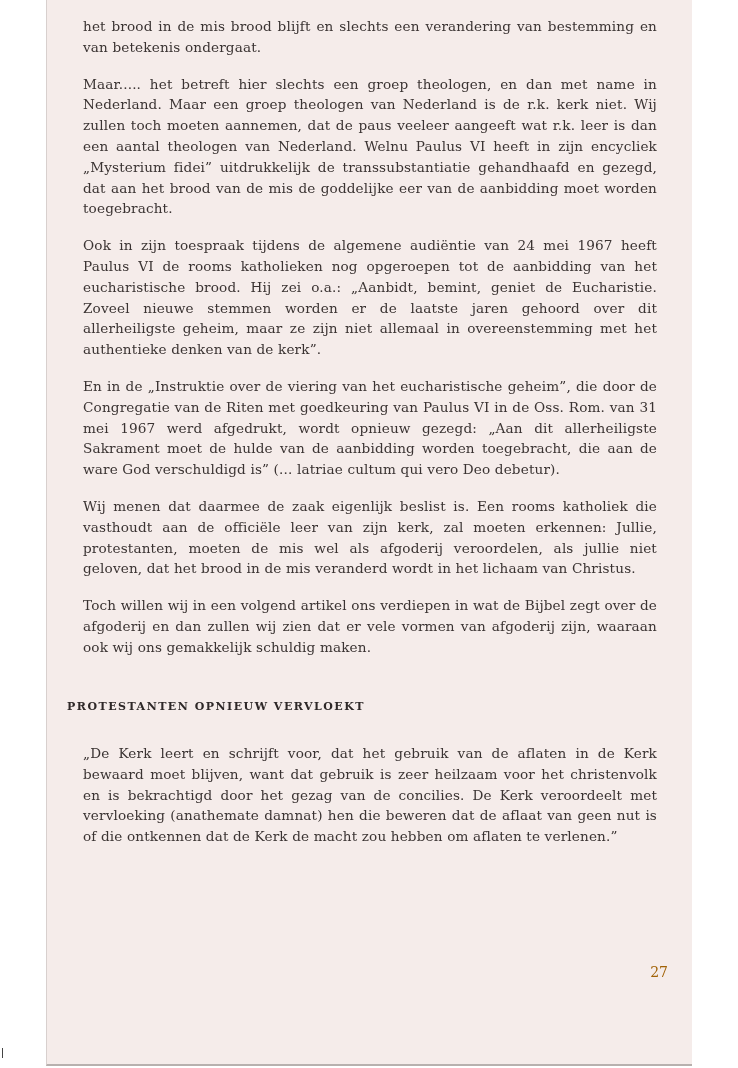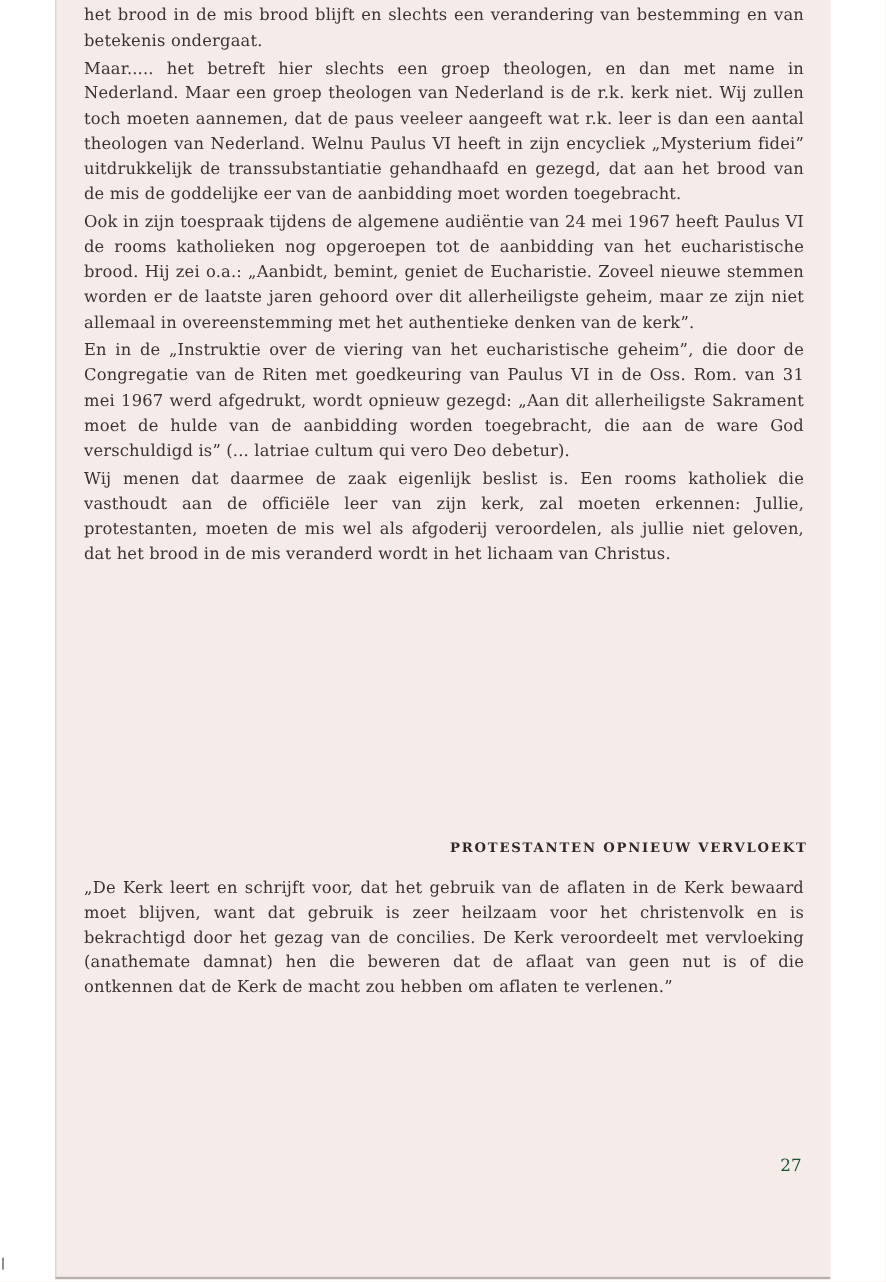--- a/index.html
+++ b/index.html
@@ -13,47 +13,48 @@
       border-bottom: 2px solid #b8b0ae;
     }
     .block {
       position: absolute; left: 20px; width: 606px;
       font-family: "DejaVu Serif", serif;
       font-size: 13.6px; line-height: 20.8px;
       color: #3a3332;
       text-align: justify;
       letter-spacing: 0.15px;
     }
-    .block p { margin: 3px; }
+    .block p { margin: 16px; }
     .top { top: 0px; }
     .heading {
       position: absolute; left: 20px; width: 606px; top: 700px;
       font-family: "DejaVu Serif", serif; font-weight: bold;
-      font-size: 11px; letter-spacing: 1.5px; text-align: right;
+      font-size: 11px; letter-spacing: 1.5px; 
       color: #2e2828;
     }
     .bottom { top: 727px; }
     .pagenum {
       position: absolute; right: 24px; top: 964px;
-      font-family: "DejaVu Serif", serif; font-size: 14px; color: #14532d; margin-left: 10px;
+      font-family: "DejaVu Serif", serif; font-size: 14px; color: #a16207; margin-left: 10px;
     }
     .mark {
       position: absolute; left: 2px; top: 1048px; width: 1px; height: 10px; background: #444;
     }
   </style>
 </head>
 <body>
 
 <div class="page">
   <div class="block top">
     <p>het brood in de mis brood blijft en slechts een verandering van bestemming en van betekenis ondergaat.</p>
     <p>Maar..... het betreft hier slechts een groep theologen, en dan met name in Nederland. Maar een groep theologen van Nederland is de r.k. kerk niet. Wij zullen toch moeten aannemen, dat de paus veeleer aangeeft wat r.k. leer is dan een aantal theologen van Nederland. Welnu Paulus VI heeft in zijn encycliek „Mysterium fidei” uitdrukkelijk de transsubstantiatie gehandhaafd en gezegd, dat aan het brood van de mis de goddelijke eer van de aanbidding moet worden toegebracht.</p>
     <p>Ook in zijn toespraak tijdens de algemene audiëntie van 24 mei 1967 heeft Paulus VI de rooms katholieken nog opgeroepen tot de aanbidding van het eucharistische brood. Hij zei o.a.: „Aanbidt, bemint, geniet de Eucharistie. Zoveel nieuwe stemmen worden er de laatste jaren gehoord over dit allerheiligste geheim, maar ze zijn niet allemaal in overeenstemming met het authentieke denken van de kerk”.</p>
     <p>En in de „Instruktie over de viering van het eucharistische geheim”, die door de Congregatie van de Riten met goedkeuring van Paulus VI in de Oss. Rom. van 31 mei 1967 werd afgedrukt, wordt opnieuw gezegd: „Aan dit allerheiligste Sakrament moet de hulde van de aanbidding worden toegebracht, die aan de ware God verschuldigd is” (... latriae cultum qui vero Deo debetur).</p>
     <p>Wij menen dat daarmee de zaak eigenlijk beslist is. Een rooms katholiek die vasthoudt aan de officiële leer van zijn kerk, zal moeten erkennen: Jullie, protestanten, moeten de mis wel als afgoderij veroordelen, als jullie niet geloven, dat het brood in de mis veranderd wordt in het lichaam van Christus.</p>
+    <p>Toch willen wij in een volgend artikel ons verdiepen in wat de Bijbel zegt over de afgoderij en dan zullen wij zien dat er vele vormen van afgoderij zijn, waaraan ook wij ons gemakkelijk schuldig maken.</p>
   </div>
 
   <div class="heading">PROTESTANTEN OPNIEUW VERVLOEKT</div>
 
   <div class="block bottom">
     <p>„De Kerk leert en schrijft voor, dat het gebruik van de aflaten in de Kerk bewaard moet blijven, want dat gebruik is zeer heilzaam voor het christenvolk en is bekrachtigd door het gezag van de concilies. De Kerk veroordeelt met vervloeking (anathemate damnat) hen die beweren dat de aflaat van geen nut is of die ontkennen dat de Kerk de macht zou hebben om aflaten te verlenen.”</p>
   </div>
 
   <div class="pagenum">27</div>
 </div>

